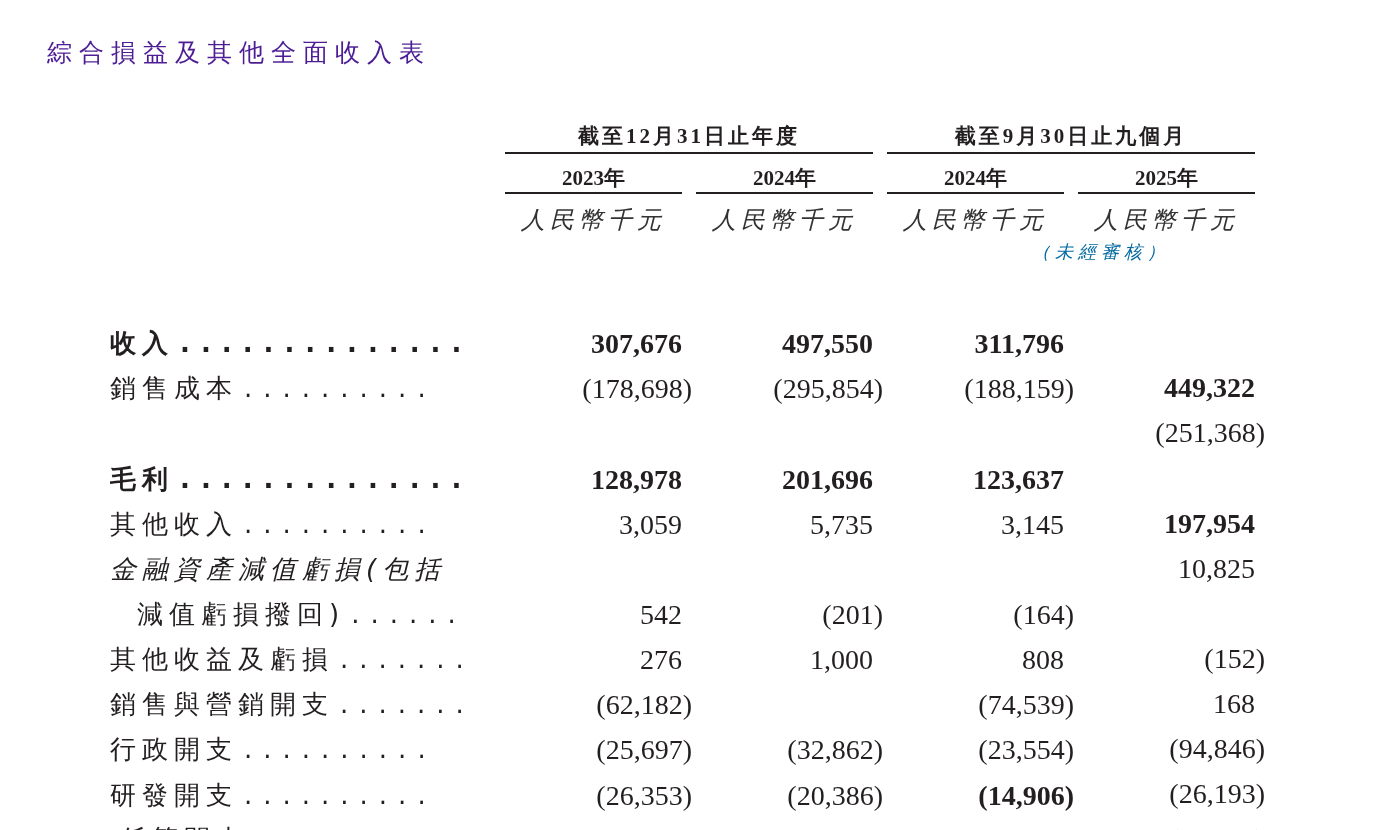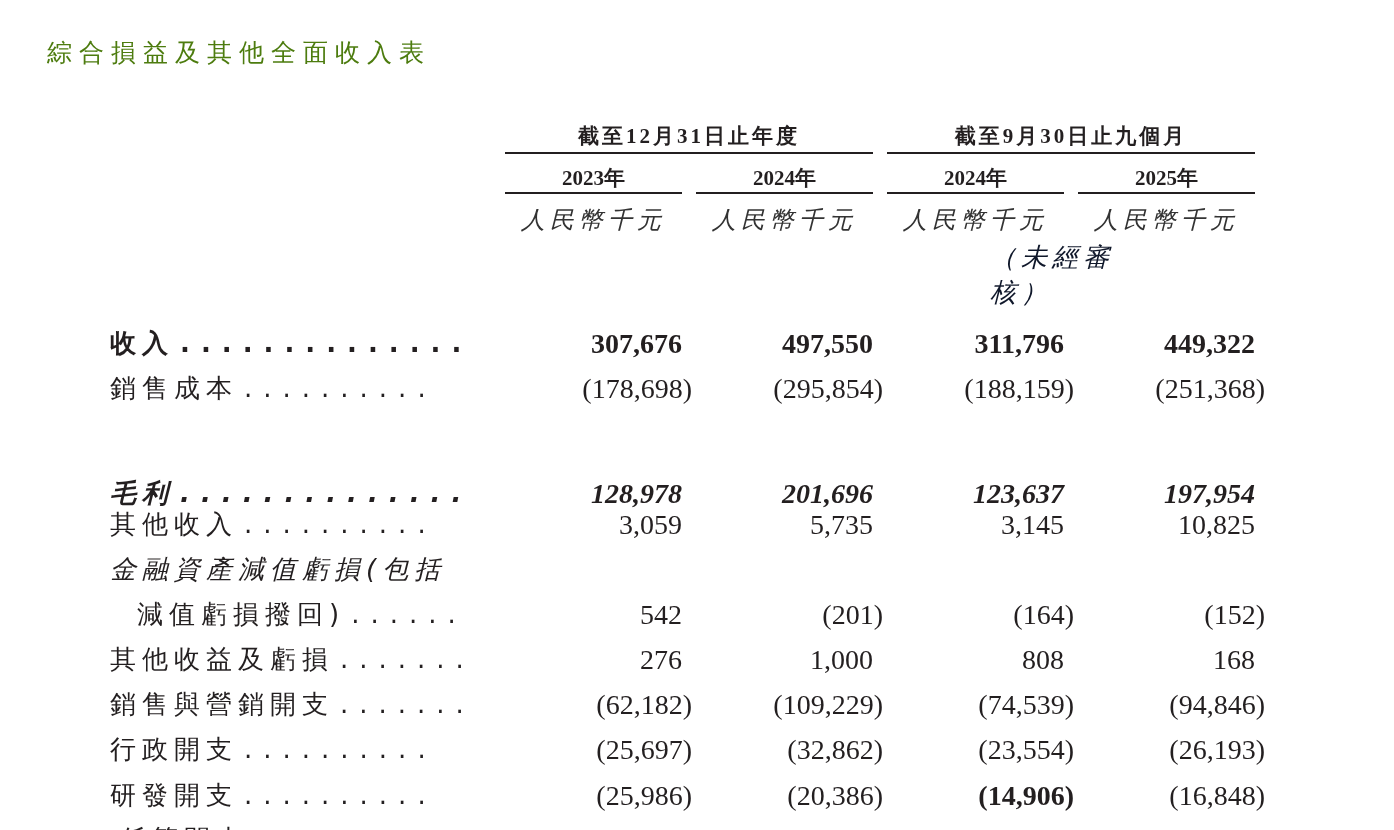--- a/index.html
+++ b/index.html
@@ -5,21 +5,21 @@
     html, body { margin: 0; padding: 0; background: #ffffff; }
     body {
       width: 1394px; height: 830px; overflow: hidden; position: relative;
       color: #231f20;
       font-family: "DejaVu Serif", "Liberation Serif", serif;
     }
     .title {
       position: absolute; left: 47px; top: 36px;
       font-family: "DejaVu Sans", "Liberation Sans", sans-serif;
       font-size: 25px; letter-spacing: 7px; font-weight: normal;
-      color: #4d7c0f;
+      color: #4c1d95;
     }
     .period {
       position: absolute; top: 122px; height: 30px;
       border-bottom: 2px solid #231f20;
       text-align: center;
       font-family: "Liberation Serif", serif; font-weight: bold;
       font-size: 21px; letter-spacing: 3px;
     }
     .year {
       position: absolute; top: 164px; height: 28px;
@@ -29,23 +29,23 @@
       font-size: 21px;
     }
     .unit {
       position: absolute; top: 204px;
       text-align: center;
       font-family: "DejaVu Serif", serif; font-style: italic;
       font-size: 24px; letter-spacing: 5px; color: #333;
     }
     .unaudited {
       position: absolute; top: 240px; left: 990px; width: 180px;
-      text-align: left;
+      text-align: right;
       font-family: "DejaVu Serif", serif; font-style: italic;
-      font-size: 26px; letter-spacing: 5px; color: #0f172a;
+      font-size: 18px; letter-spacing: 5px; color: #0369a1;
     }
     .row {
       position: absolute; left: 0; width: 1394px; height: 40px;
     }
     .label {
       position: absolute; left: 110px; width: 385px; top: 0;
       font-family: "DejaVu Sans", "Liberation Sans", sans-serif;
       font-size: 26px; letter-spacing: 6px; white-space: nowrap;
       overflow: hidden;
     }
@@ -55,21 +55,21 @@
       letter-spacing: 11px; margin-left: 6px;
     }
     .val {
       position: absolute; top: 2px; width: 170px; text-align: right;
       font-family: "Liberation Serif", serif; font-size: 28px;
     }
     .val.bold { font-weight: bold; }
     .c0 { left: 512px; }
     .c1 { left: 703px; }
     .c2 { left: 894px; }
-    .c3 { left: 1085px; }
+    .c3 { left: 1085px; margin-top: 44px; }
   </style>
 </head>
 <body>
 
 <div class="title">綜合損益及其他全面收入表</div>
 
 <div class="period" style="left:505px; width:368px;">截至12月31日止年度</div>
 <div class="period" style="left:887px; width:368px;">截至9月30日止九個月</div>
 
 <div class="year" style="left:505px; width:177px;">2023年</div>
@@ -92,21 +92,21 @@
 </div>
 
 <div class="row" style="top:371px;">
   <div class="label"><span>銷售成本</span><span class="dots">..........</span></div>
   <div class="val c0" style="left:522px;">(178,698)</div>
   <div class="val c1" style="left:713px;">(295,854)</div>
   <div class="val c2" style="left:904px;">(188,159)</div>
   <div class="val c3" style="left:1095px;">(251,368)</div>
 </div>
 
-<div class="row" style="top:476px;font-style:italic;">
+<div class="row" style="top:462px;">
   <div class="label bold"><span>毛利</span><span class="dots">..............</span></div>
   <div class="val bold c0">128,978</div>
   <div class="val bold c1">201,696</div>
   <div class="val bold c2">123,637</div>
   <div class="val bold c3">197,954</div>
 </div>
 
 <div class="row" style="top:507px;">
   <div class="label"><span>其他收入</span><span class="dots">..........</span></div>
   <div class="val c0">3,059</div>
@@ -131,36 +131,35 @@
   <div class="label"><span>其他收益及虧損</span><span class="dots">.......</span></div>
   <div class="val c0">276</div>
   <div class="val c1">1,000</div>
   <div class="val c2">808</div>
   <div class="val c3">168</div>
 </div>
 
 <div class="row" style="top:687px;">
   <div class="label"><span>銷售與營銷開支</span><span class="dots">.......</span></div>
   <div class="val c0" style="left:522px;">(62,182)</div>
-  <div class="val c1" style="left:713px;">(109,229)</div>
   <div class="val c2" style="left:904px;">(74,539)</div>
   <div class="val c3" style="left:1095px;">(94,846)</div>
 </div>
 
 <div class="row" style="top:732px;">
   <div class="label"><span>行政開支</span><span class="dots">..........</span></div>
   <div class="val c0" style="left:522px;">(25,697)</div>
   <div class="val c1" style="left:713px;">(32,862)</div>
   <div class="val c2" style="left:904px;">(23,554)</div>
   <div class="val c3" style="left:1095px;">(26,193)</div>
 </div>
 
 <div class="row" style="top:778px;">
   <div class="label"><span>研發開支</span><span class="dots">..........</span></div>
-  <div class="val c0" style="left:522px;">(25,986)</div>
+  <div class="val c0" style="left:522px;">(26,353)</div>
   <div class="val c1" style="left:713px;">(20,386)</div>
   <div class="val c2" style="left:904px;font-weight:bold;">(14,906)</div>
   <div class="val c3" style="left:1095px;">(16,848)</div>
 </div>
 
 <div class="row" style="top:822px;">
   <div class="label" style="left:120px;"><span>係算開支</span></div>
 </div>
 
 </body></html>

